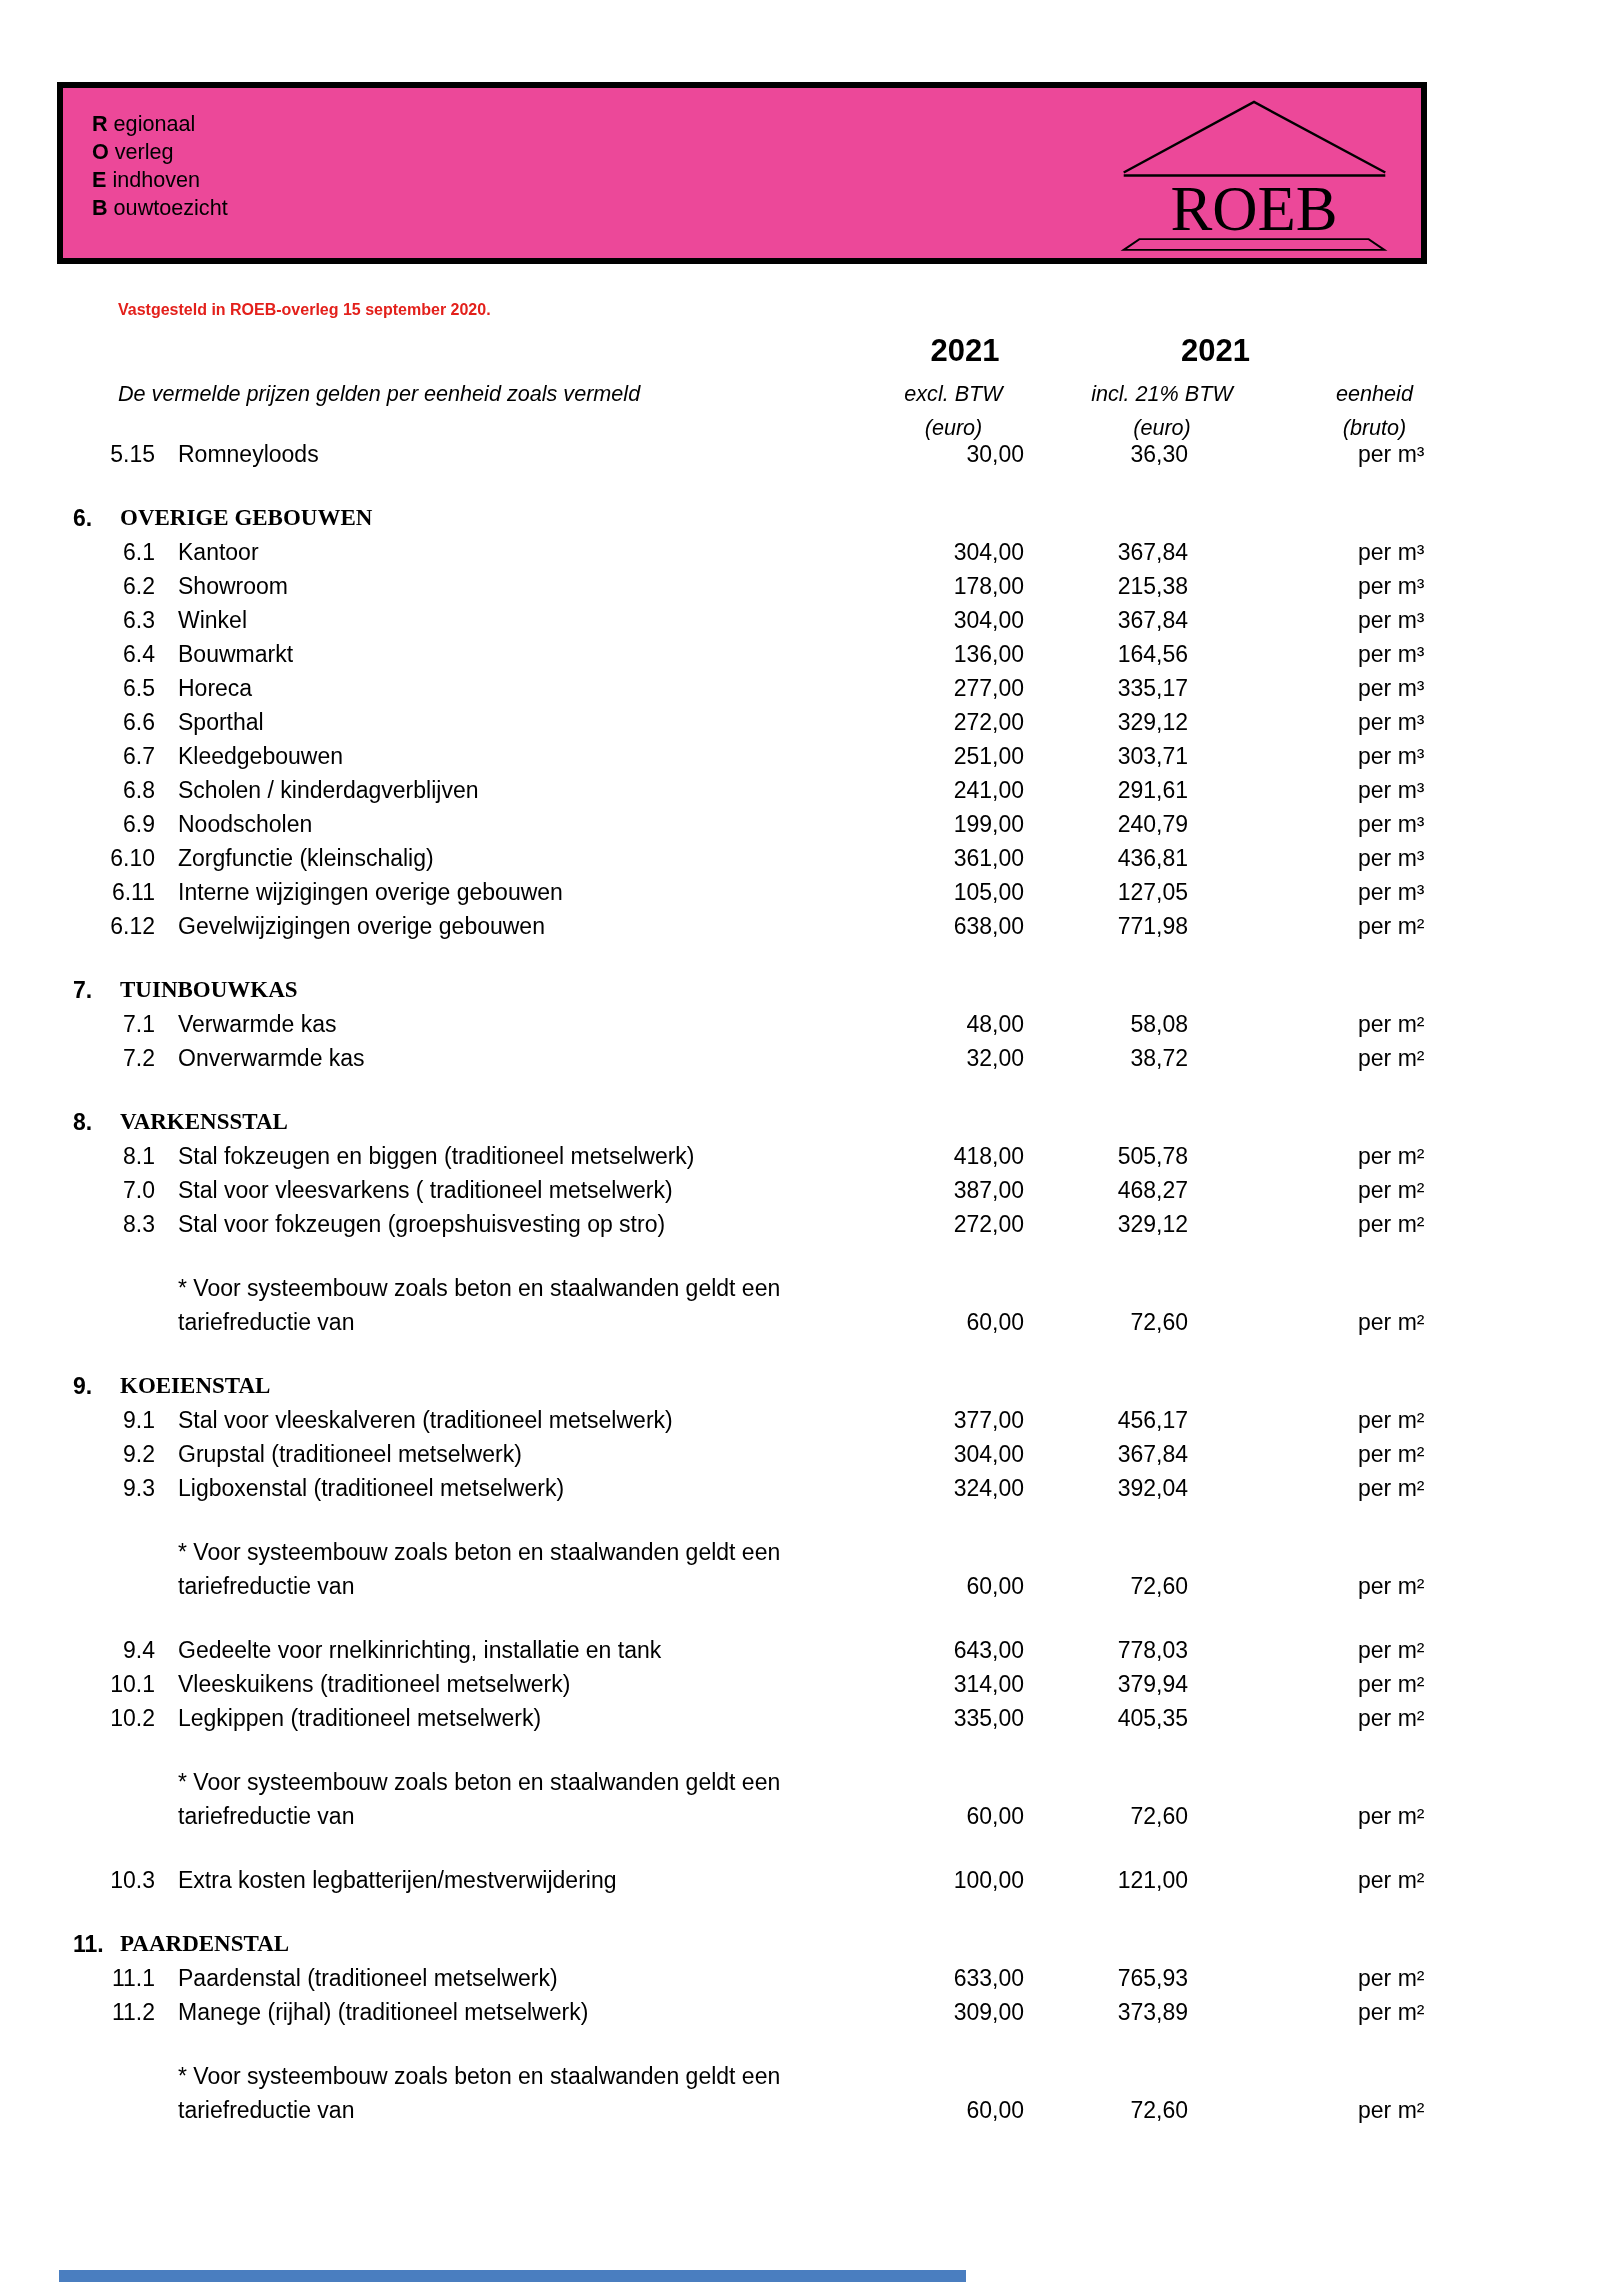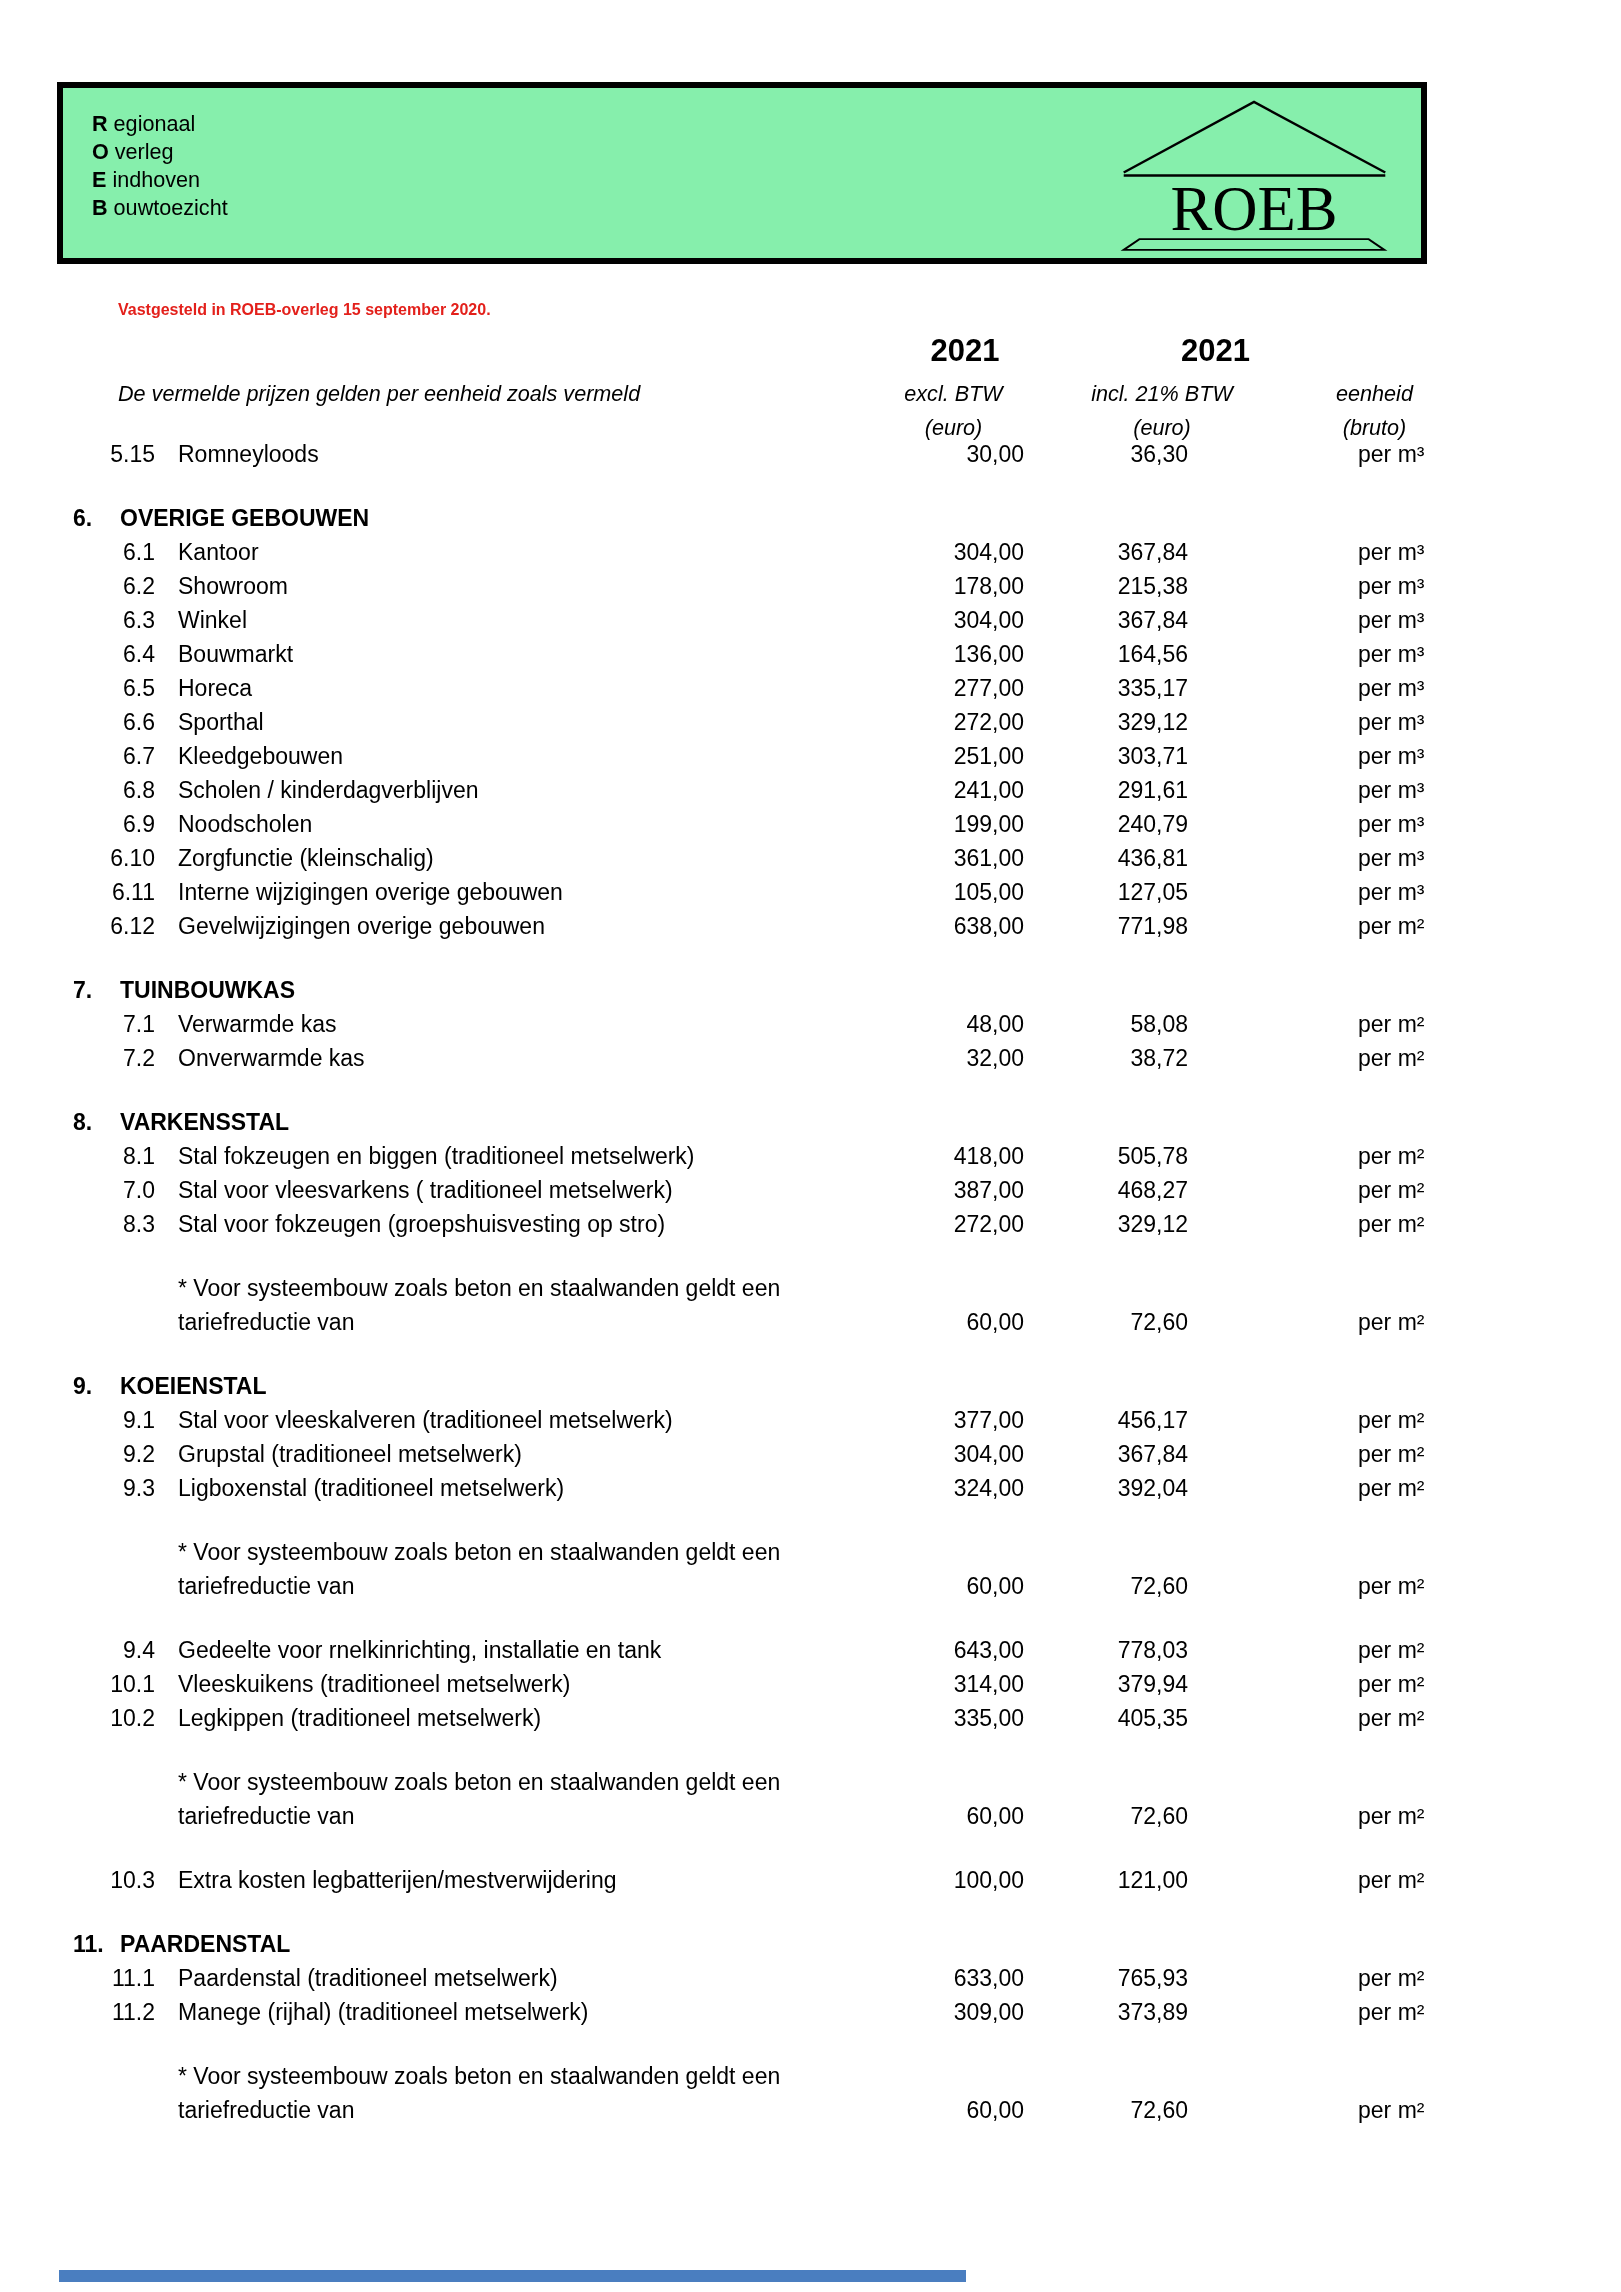--- a/index.html
+++ b/index.html
@@ -36,34 +36,34 @@
   .c3b{left:1311px;top:415px;width:127px;text-align:center;}
 
   
   .rows{position:absolute;left:0;top:441px;width:1621px;}
   .row{position:relative;height:34px;font-size:23px;}
   .row.gap{margin-top:30px;}
   .row span{position:absolute;white-space:nowrap;}
   .num{left:67px;width:88px;text-align:right;}
   .section .num{left:73px;width:88px;text-align:left;font-weight:bold;}
   .label{left:178px;}
-  .section .label{left:120px;font-weight:bold;}
+  .section .label{left:120px;font-weight:bold;font-family:Liberation Serif, serif;}
   .v1{left:833px;width:191px;text-align:right;}
   .v2{left:1000px;width:188px;text-align:right;}
   .unit{left:1358px;}
 
   
   .bottombar{position:absolute;left:59px;top:2270px;width:907px;height:11.8px;}
 </style>
 </head>
 <body>
 
 <div class="page">
 
-  <div class="headerbox" style="background: #86efac;">
+  <div class="headerbox" style="background: #ec4899;">
     <div class="acronym">
       <div><span class="ltr">R</span> <span>egionaal</span></div>
       <div><span class="ltr">O</span> <span>verleg</span></div>
       <div><span class="ltr">E</span> <span>indhoven</span></div>
       <div><span class="ltr">B</span> <span>ouwtoezicht</span></div>
     </div>
     <svg class="logo" viewBox="0 0 295 168">
       <path d="M14 84 L147 12 L281 84" fill="none" stroke="#000" stroke-width="2.5"></path>
       <line x1="14" y1="87" x2="281" y2="87" stroke="#000" stroke-width="2.5"></line>
       <text x="147" y="143" text-anchor="middle" font-family="Liberation Serif, serif" font-size="64" fill="#000">ROEB</text>

